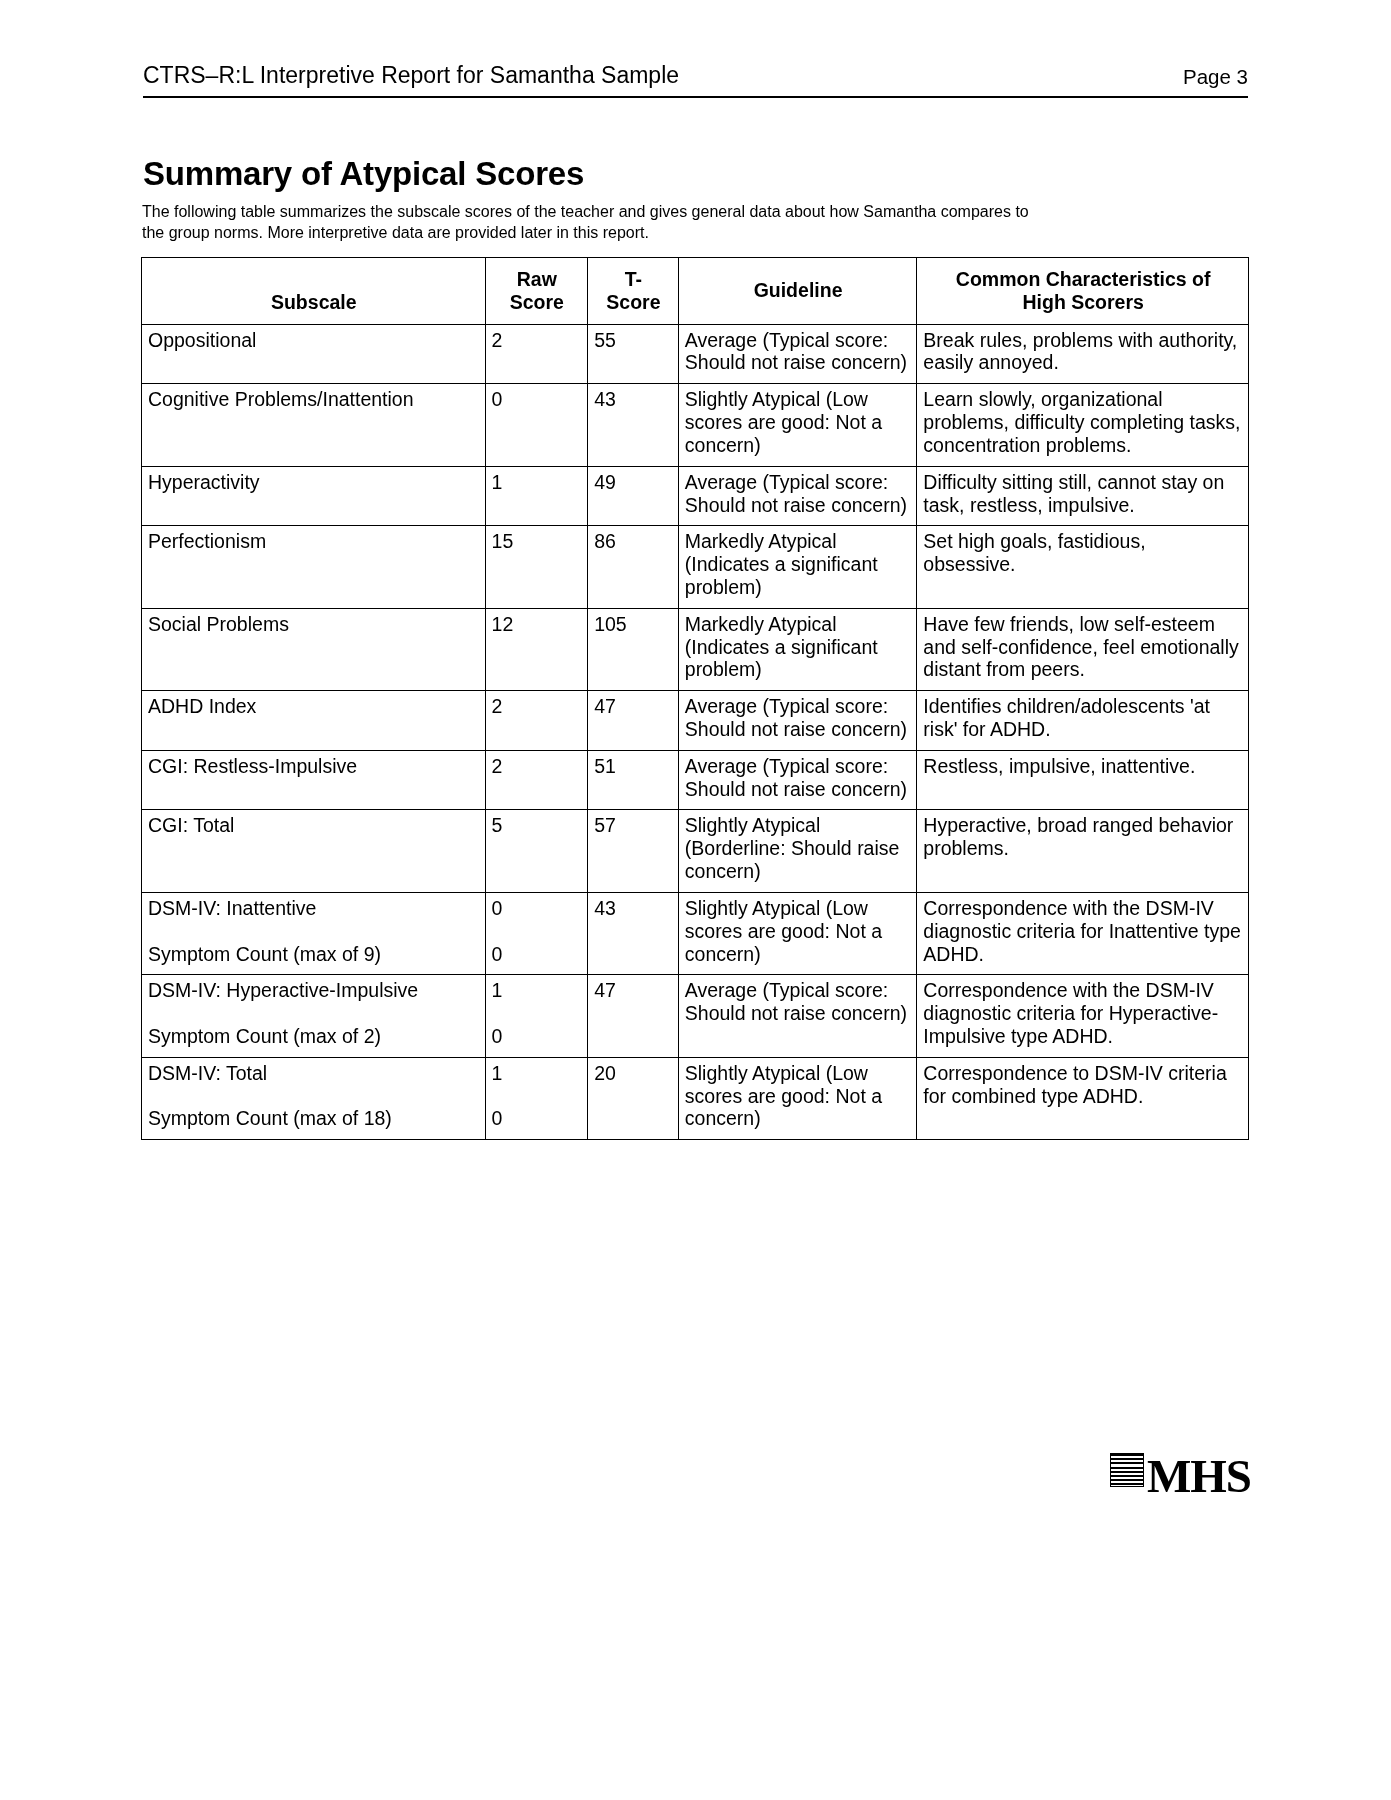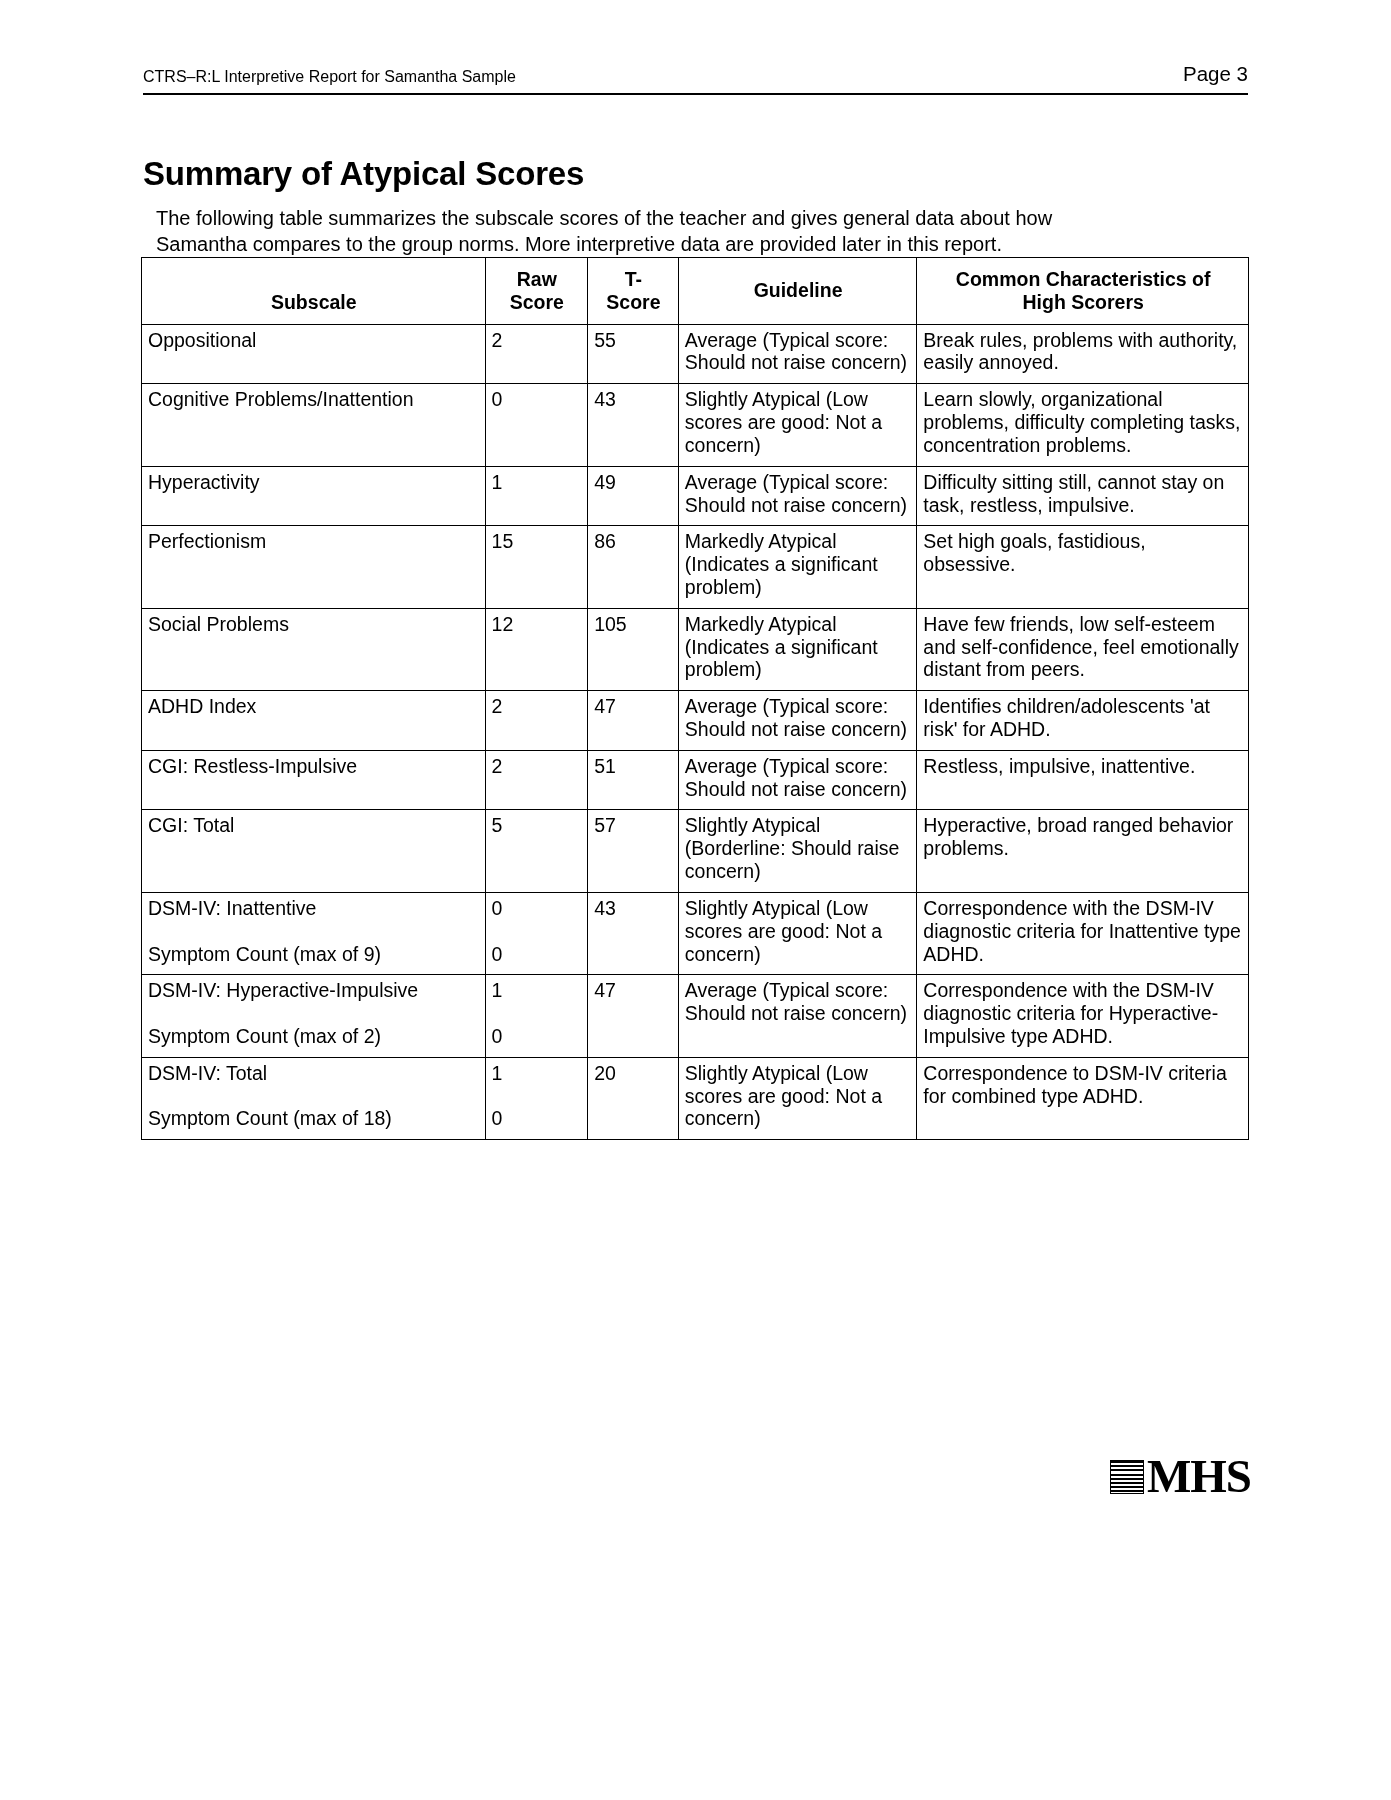--- a/index.html
+++ b/index.html
@@ -30,21 +30,21 @@
     left: 143px;
     top: 62px;
     width: 1105px;
     display: flex;
     align-items: flex-end;
     justify-content: space-between;
     border-bottom: 2px solid #000;
     padding-bottom: 6px;
   }
   .doc-header .hdr-left {
-    font-size: 16px;
+    font-size: 23px;
     line-height: 1.2;
     white-space: nowrap;
   }
   .doc-header .hdr-right {
     font-size: 20.5px;
     line-height: 1.2;
     white-space: nowrap;
   }
 
   
@@ -52,24 +52,24 @@
     position: absolute;
     left: 143px;
     top: 133px;
     font-size: 33px;
     font-weight: bold;
     letter-spacing: -0.2px;
     line-height: 1.15;
   }
   .intro {
     position: absolute;
-    left: 156px;
+    left: 142px;
     top: 185px;
     width: 900px;
-    font-size: 20px;
+    font-size: 16px;
     line-height: 1.32;
   }
 
   
   .tbl-wrap {
     position: absolute;
     left: 141px;
     top: 257px;
     width: 1108px;
   }
@@ -101,21 +101,21 @@
   table.scores thead th.h-guide { vertical-align: middle; }
 
   td.cell-multiline { white-space: pre-line; }
 
   
   .mhs-logo {
     position: absolute;
     right: 140px;
     bottom: 300px;
     display: flex;
-    align-items: center;
+    align-items: flex-start;
     gap: 3px;
   }
   .mhs-mark {
     width: 34px;
     height: 34px;
     background: repeating-linear-gradient(
       to bottom,
       #000 0px, #000 2px,
       #fff 2px, #fff 4.2px
     );

